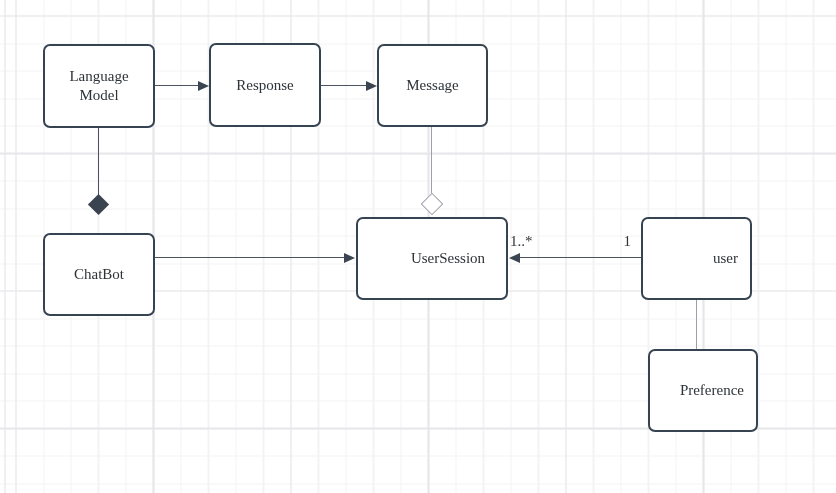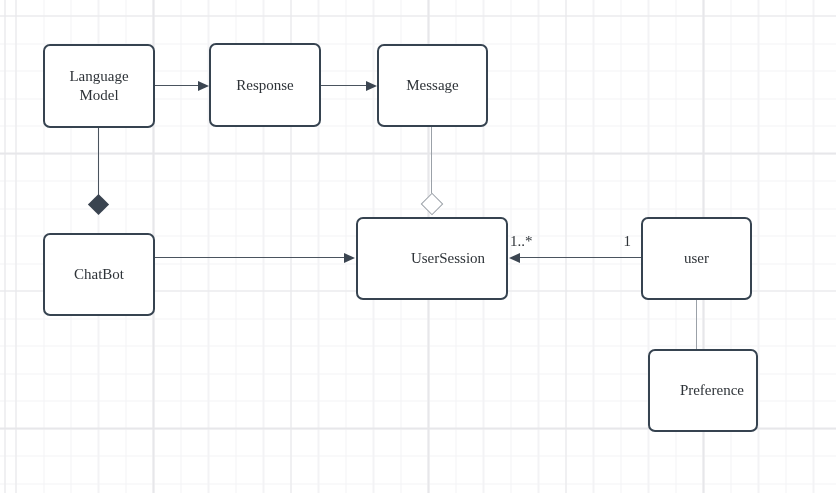--- a/index.html
+++ b/index.html
@@ -89,21 +89,21 @@
     line-height: 17px;
     white-space: nowrap;
   }
 
   
   #n-language-model { left: 43px;  top: 44px;  width: 112px; height: 84px; }
   #n-response       { left: 209px; top: 43px;  width: 112px; height: 84px; }
   #n-message        { left: 377px; top: 44px;  width: 111px; height: 83px; }
   #n-chatbot        { left: 43px;  top: 217px; width: 112px; height: 83px; margin-top: 16px; }
   #n-usersession    { left: 356px; top: 217px; width: 152px; height: 83px; padding-left: 44px; }
-  #n-user           { left: 641px; top: 217px; width: 111px; height: 83px; }
+  #n-user           { left: 641px; top: 217px; width: 111px; height: 83px; justify-content: flex-end; }
   #n-preference     { left: 648px; top: 349px; width: 110px; height: 83px; justify-content: flex-end; }
 </style>
 </head>
 <body>
 
 <div id="canvas">
 
   <div class="edge-h" style="left:155px; top:85px; width:44px;"></div>
   <div class="arrow-right" style="left:198px; top:81px;"></div>
 

